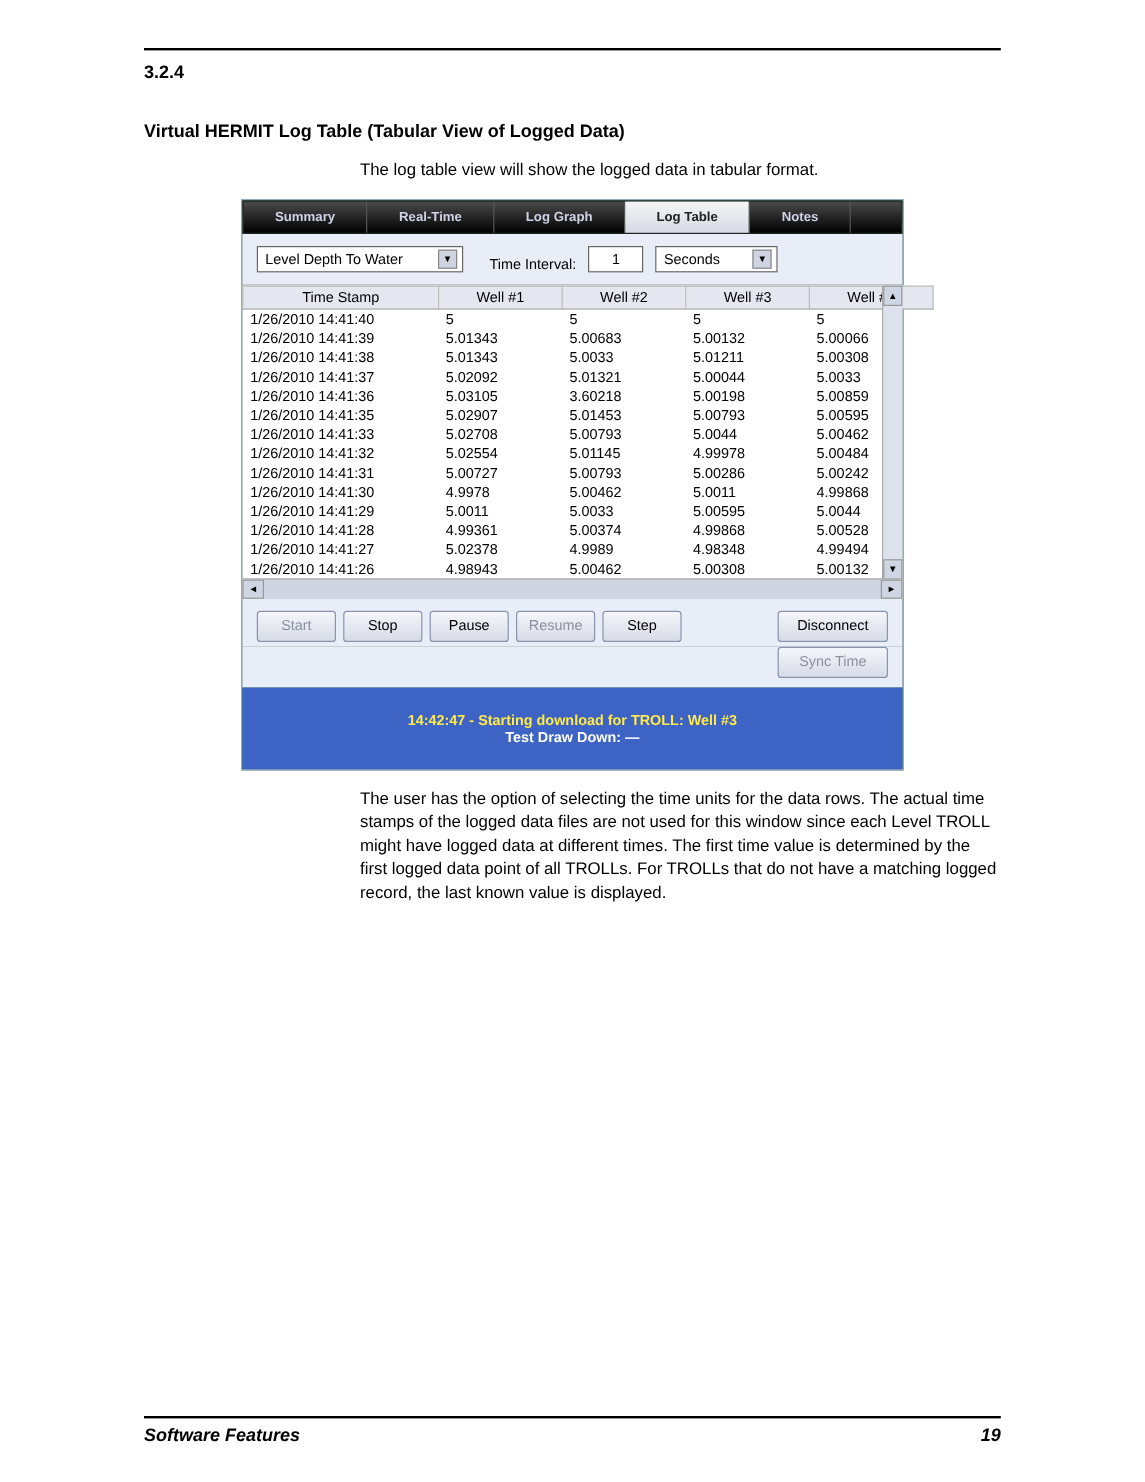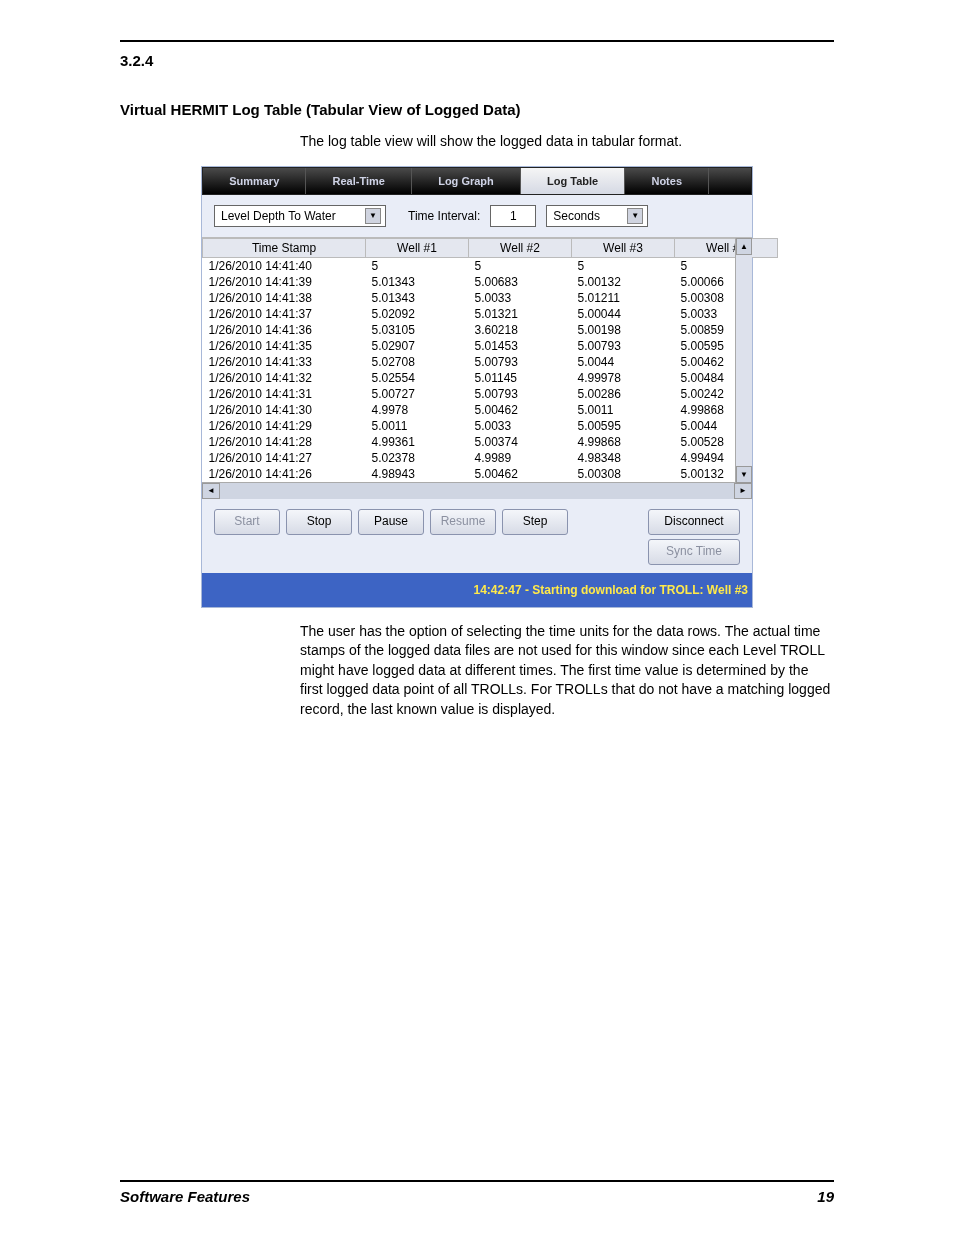--- a/index.html
+++ b/index.html
@@ -63,21 +63,21 @@
     cursor: pointer;
   }
   .tab.active {
     background: linear-gradient(#f5f5f5,#d5d9e4);
     color: #222;
   }
   .tab:last-child { border-right: none; }
   .spacer-tab { flex: 0.8 1 auto; border-right:none; }
   .controls {
     display: flex;
-    align-items: center;
+    align-items: flex-end;
     gap: 10px;
     padding: 10px 12px;
     background: #e9edf7;
   }
   .select {
     display: inline-flex;
     align-items: center;
     justify-content: space-between;
     border: 1px solid #666;
     background: #fff;
@@ -185,24 +185,24 @@
     line-height: 22px;
     cursor: pointer;
   }
   .btn.disabled { color: #8b90a0; }
   .btn.wide { min-width: 90px; }
   .push { margin-left: auto; }
   
   .status {
     background: #3d64c4;
     color: #ffe94a;
-    text-align: right;
+    text-align: center;
     font-weight: bold;
     font-size: 12px;
-    padding: 10px 4px;
+    padding: 20px 4px;
   }
   .status .line2 { color: #fff; font-weight: bold; }
   
   .footer {
     position: absolute;
     bottom: 30px;
     left: 120px;
     right: 120px;
     border-top: 2px solid #000;
     display: flex;
@@ -379,20 +379,21 @@
       <div class="btn disabled">Resume</div>
       <div class="btn">Step</div>
       <div class="btn wide push">Disconnect</div>
     </div>
     <div class="btnrow2">
       <div class="btn wide disabled">Sync Time</div>
     </div>
 
     <div class="status">
       <div>14:42:47 - Starting download for TROLL: Well #3</div>
+      <div class="line2">Test Draw Down: —</div>
     </div>
   </div>
 
   <p class="outro">The user has the option of selecting the time units for the data rows. The actual time stamps of the logged data files are not used for this window since each Level TROLL might have logged data at different times. The first time value is determined by the first logged data point of all TROLLs. For TROLLs that do not have a matching logged record, the last known value is displayed.</p>
 
   <div class="footer">
     <span>Software Features</span>
     <span>19</span>
   </div>
 </div>

